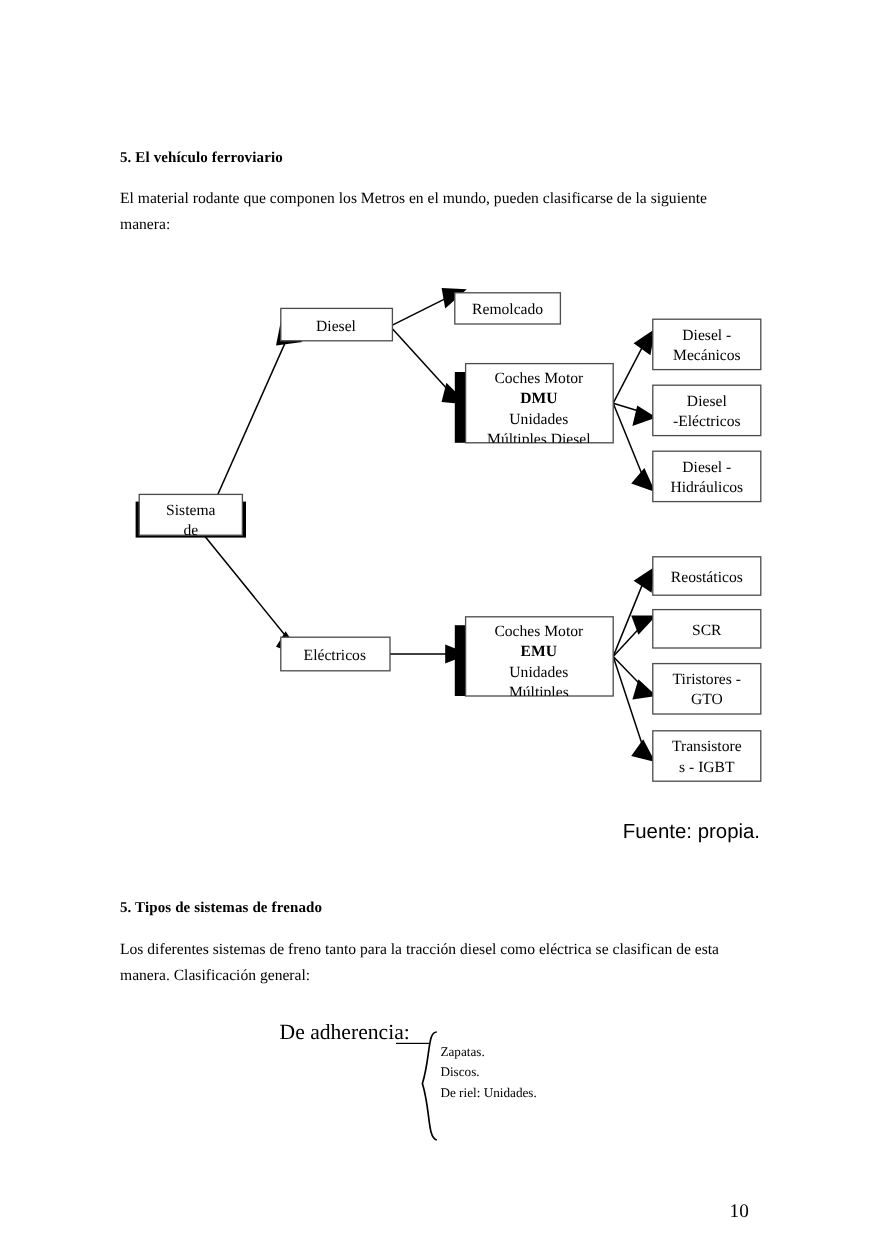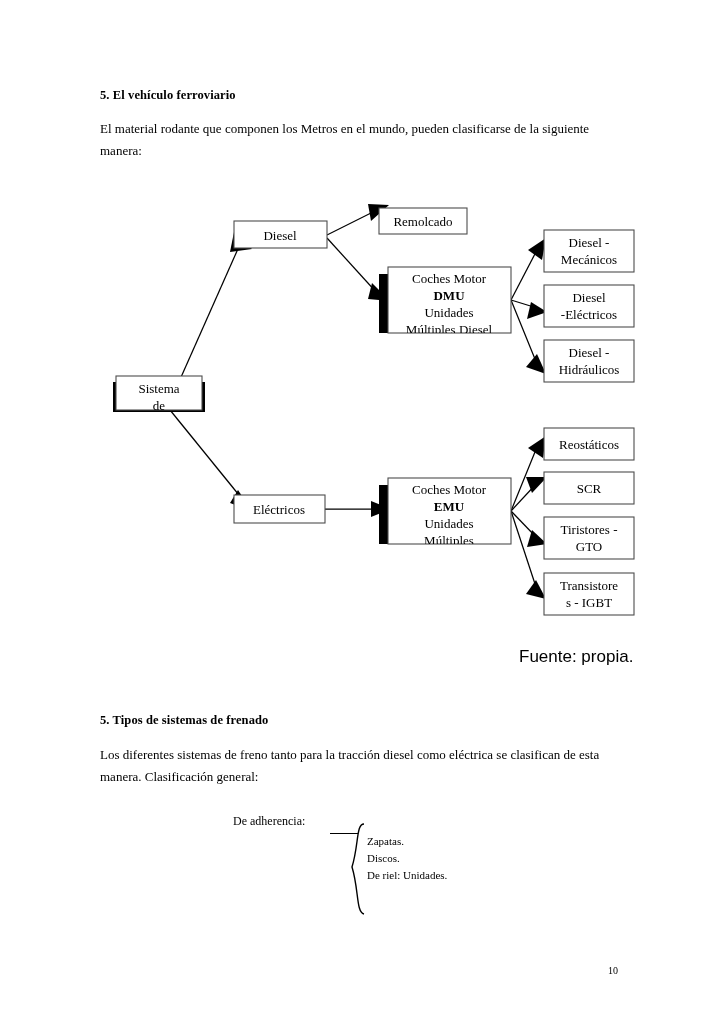--- a/index.html
+++ b/index.html
@@ -11,20 +11,21 @@
     width: 728px;
     height: 1030px;
     position: relative;
     font-family: "Liberation Serif", "DejaVu Serif", serif;
     color: #000000;
     overflow: hidden;
   }
   .page {
     position: absolute;
     inset: 0;
+    margin-top: 36px;
   }
 
   
   .heading {
     position: absolute;
     font-weight: bold;
     font-size: 12.5px;
     letter-spacing: 0.1px;
     white-space: nowrap;
   }
@@ -44,21 +45,21 @@
     top: 647px;
     font-family: "Liberation Sans", "DejaVu Sans", sans-serif;
     font-size: 17px;
     white-space: nowrap;
   }
 
   .page-number {
     position: absolute;
     left: 608px;
     top: 965px;
-    font-size: 10px;
+    font-size: 16px;
   }
 
   
   #diagram-wrap {
     position: absolute;
     left: 0px;
     top: 190px;
     width: 728px;
     height: 440px;
   }
@@ -89,21 +90,21 @@
     position: absolute;
     left: 0px;
     top: 800px;
     width: 728px;
     height: 120px;
   }
   .brace-label {
     position: absolute;
     left: 233px;
     top: 14px;
-    font-size: 12px;
+    font-size: 18px;
     white-space: nowrap;
   }
   .brace-rule {
     position: absolute;
     left: 330px;
     top: 33px;
     width: 28px;
     height: 1px;
     background: #000000;
   }

